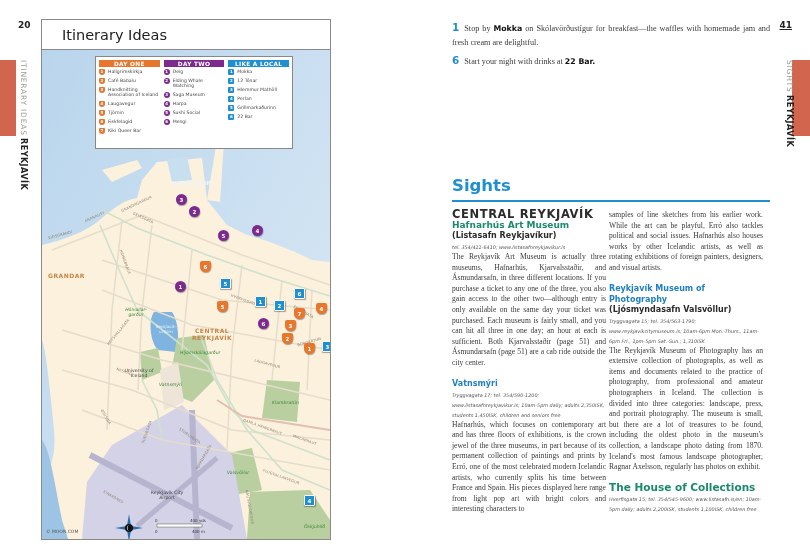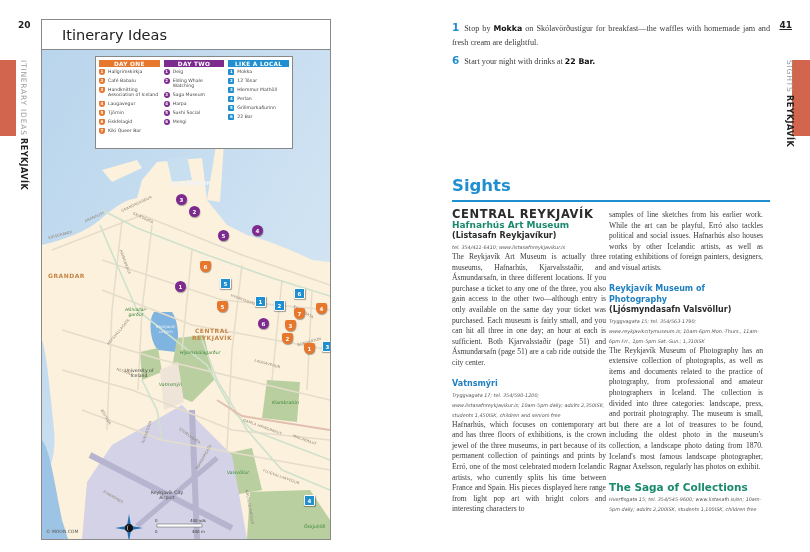--- a/index.html
+++ b/index.html
@@ -330,15 +330,15 @@
 </div>
 
 <div class="col c2">
   <p class="body-text">samples of line sketches from his earlier work. While the art can be playful, Erró also tackles political and social issues. Hafnarhús also houses works by other Icelandic artists, as well as rotating exhibitions of foreign painters, designers, and visual artists.</p>
   <div class="gap"></div>
   <div class="sight-title blue">Reykjavík Museum of Photography</div>
   <div class="sight-sub">(Ljósmyndasafn Valsvöllur)</div>
   <div class="info">Tryggvagata 15; tel. 354/563-1790; www.reykjavikcitymuseum.is; 10am-6pm Mon.-Thurs., 11am-6pm Fri., 1pm-5pm Sat.-Sun.; 1,310ISK</div>
   <p class="body-text">The Reykjavík Museum of Photography has an extensive collection of photographs, as well as items and documents related to the practice of photography, from professional and amateur photographers in Iceland. The collection is divided into three categories: landscape, press, and portrait photography. The museum is small, but there are a lot of treasures to be found, including the oldest photo in the museum's collection, a landscape photo dating from 1870. Iceland's most famous landscape photographer, Ragnar Axelsson, regularly has photos on exhibit.</p>
   <div class="gap"></div>
-  <div class="sight-title big">The Saga of Collections</div>
+  <div class="sight-title big">The House of Collections</div>
   <div class="info">Hverfisgata 15; tel. 354/545-9600; www.listasafn.is/en; 10am-5pm daily; adults 2,200ISK, students 1,100ISK, children free</div>
 </div>
 
 </body></html>

